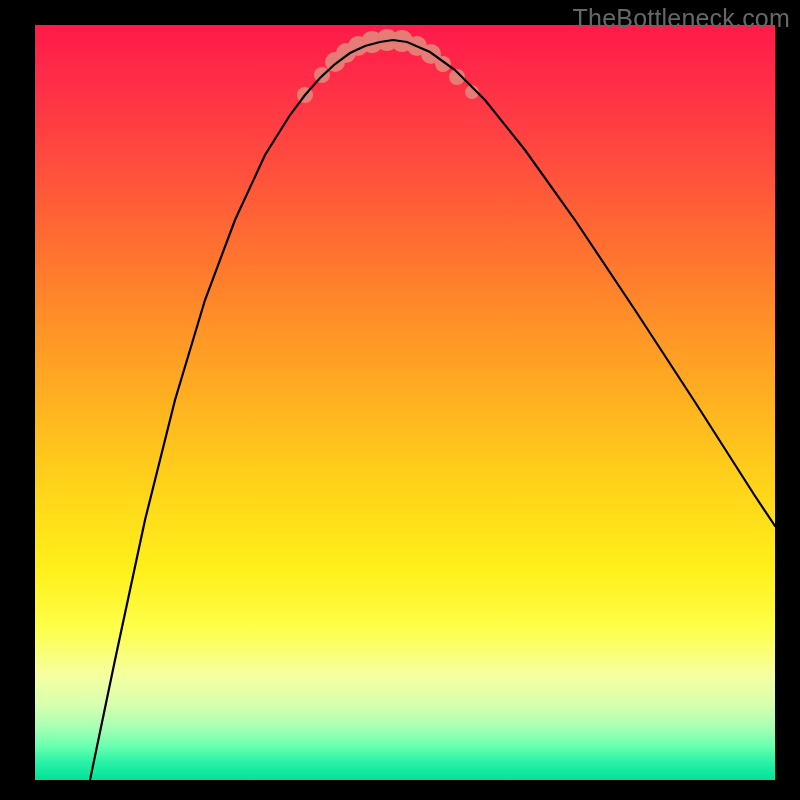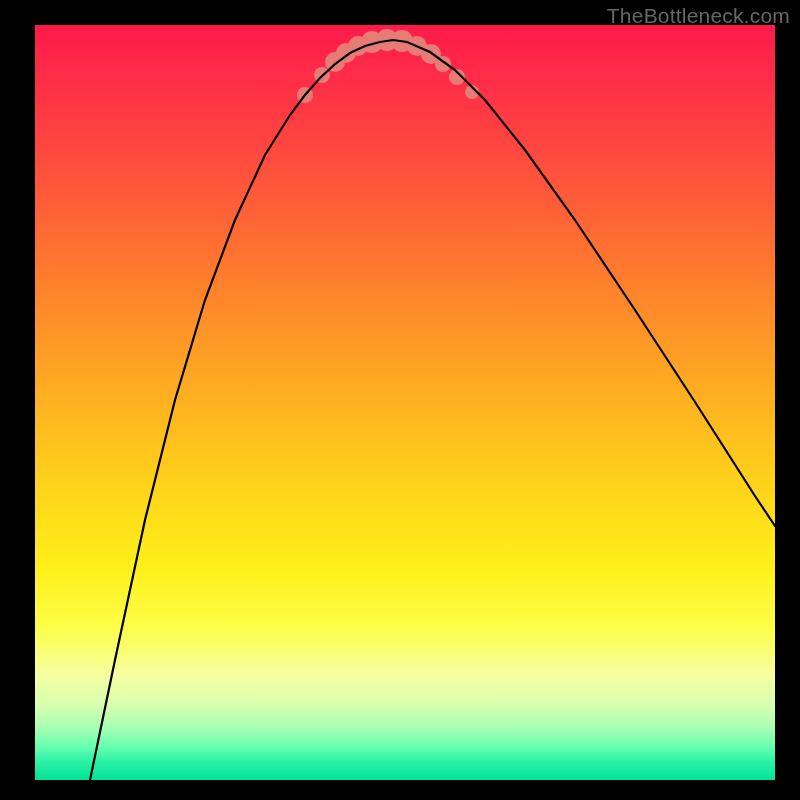--- a/index.html
+++ b/index.html
@@ -40,21 +40,21 @@
       #a8ffb4 93%,
       #6affb0 95.5%,
       #2cf3a8 97.5%,
       #00e298 100%);
   }
   .watermark {
     position: absolute;
     top: 4px;
     right: 10px;
     color: #676767;
-    font-size: 21px;
+    font-size: 25px;
     font-weight: 400;
     letter-spacing: 0.2px;
   }
   svg.curves {
     position: absolute;
     left: 35px;
     top: 25px;
     width: 740px;
     height: 755px;
   }

